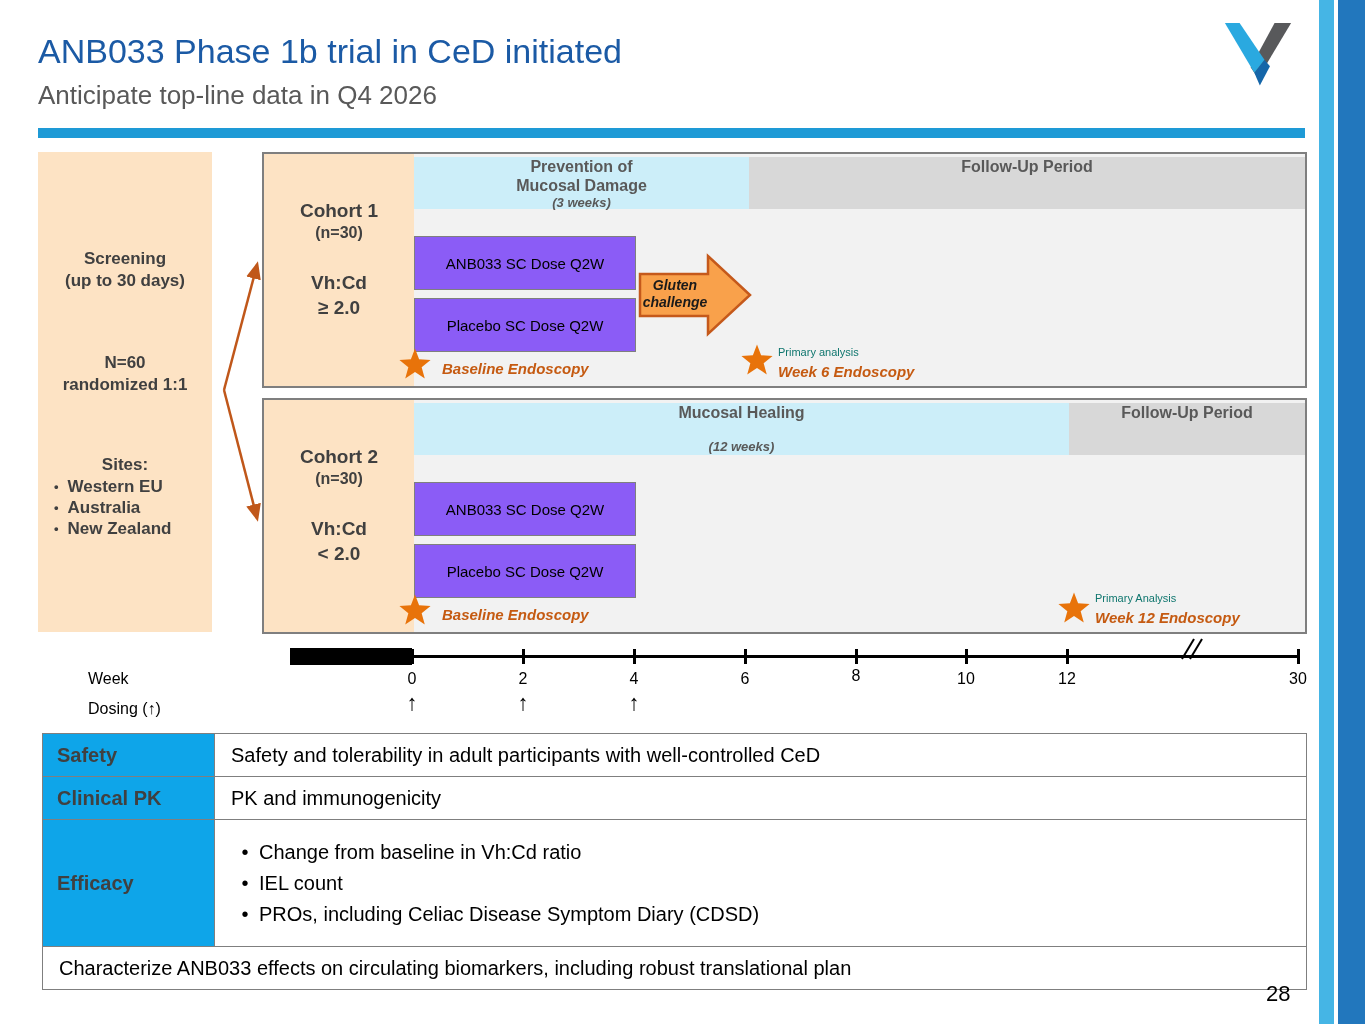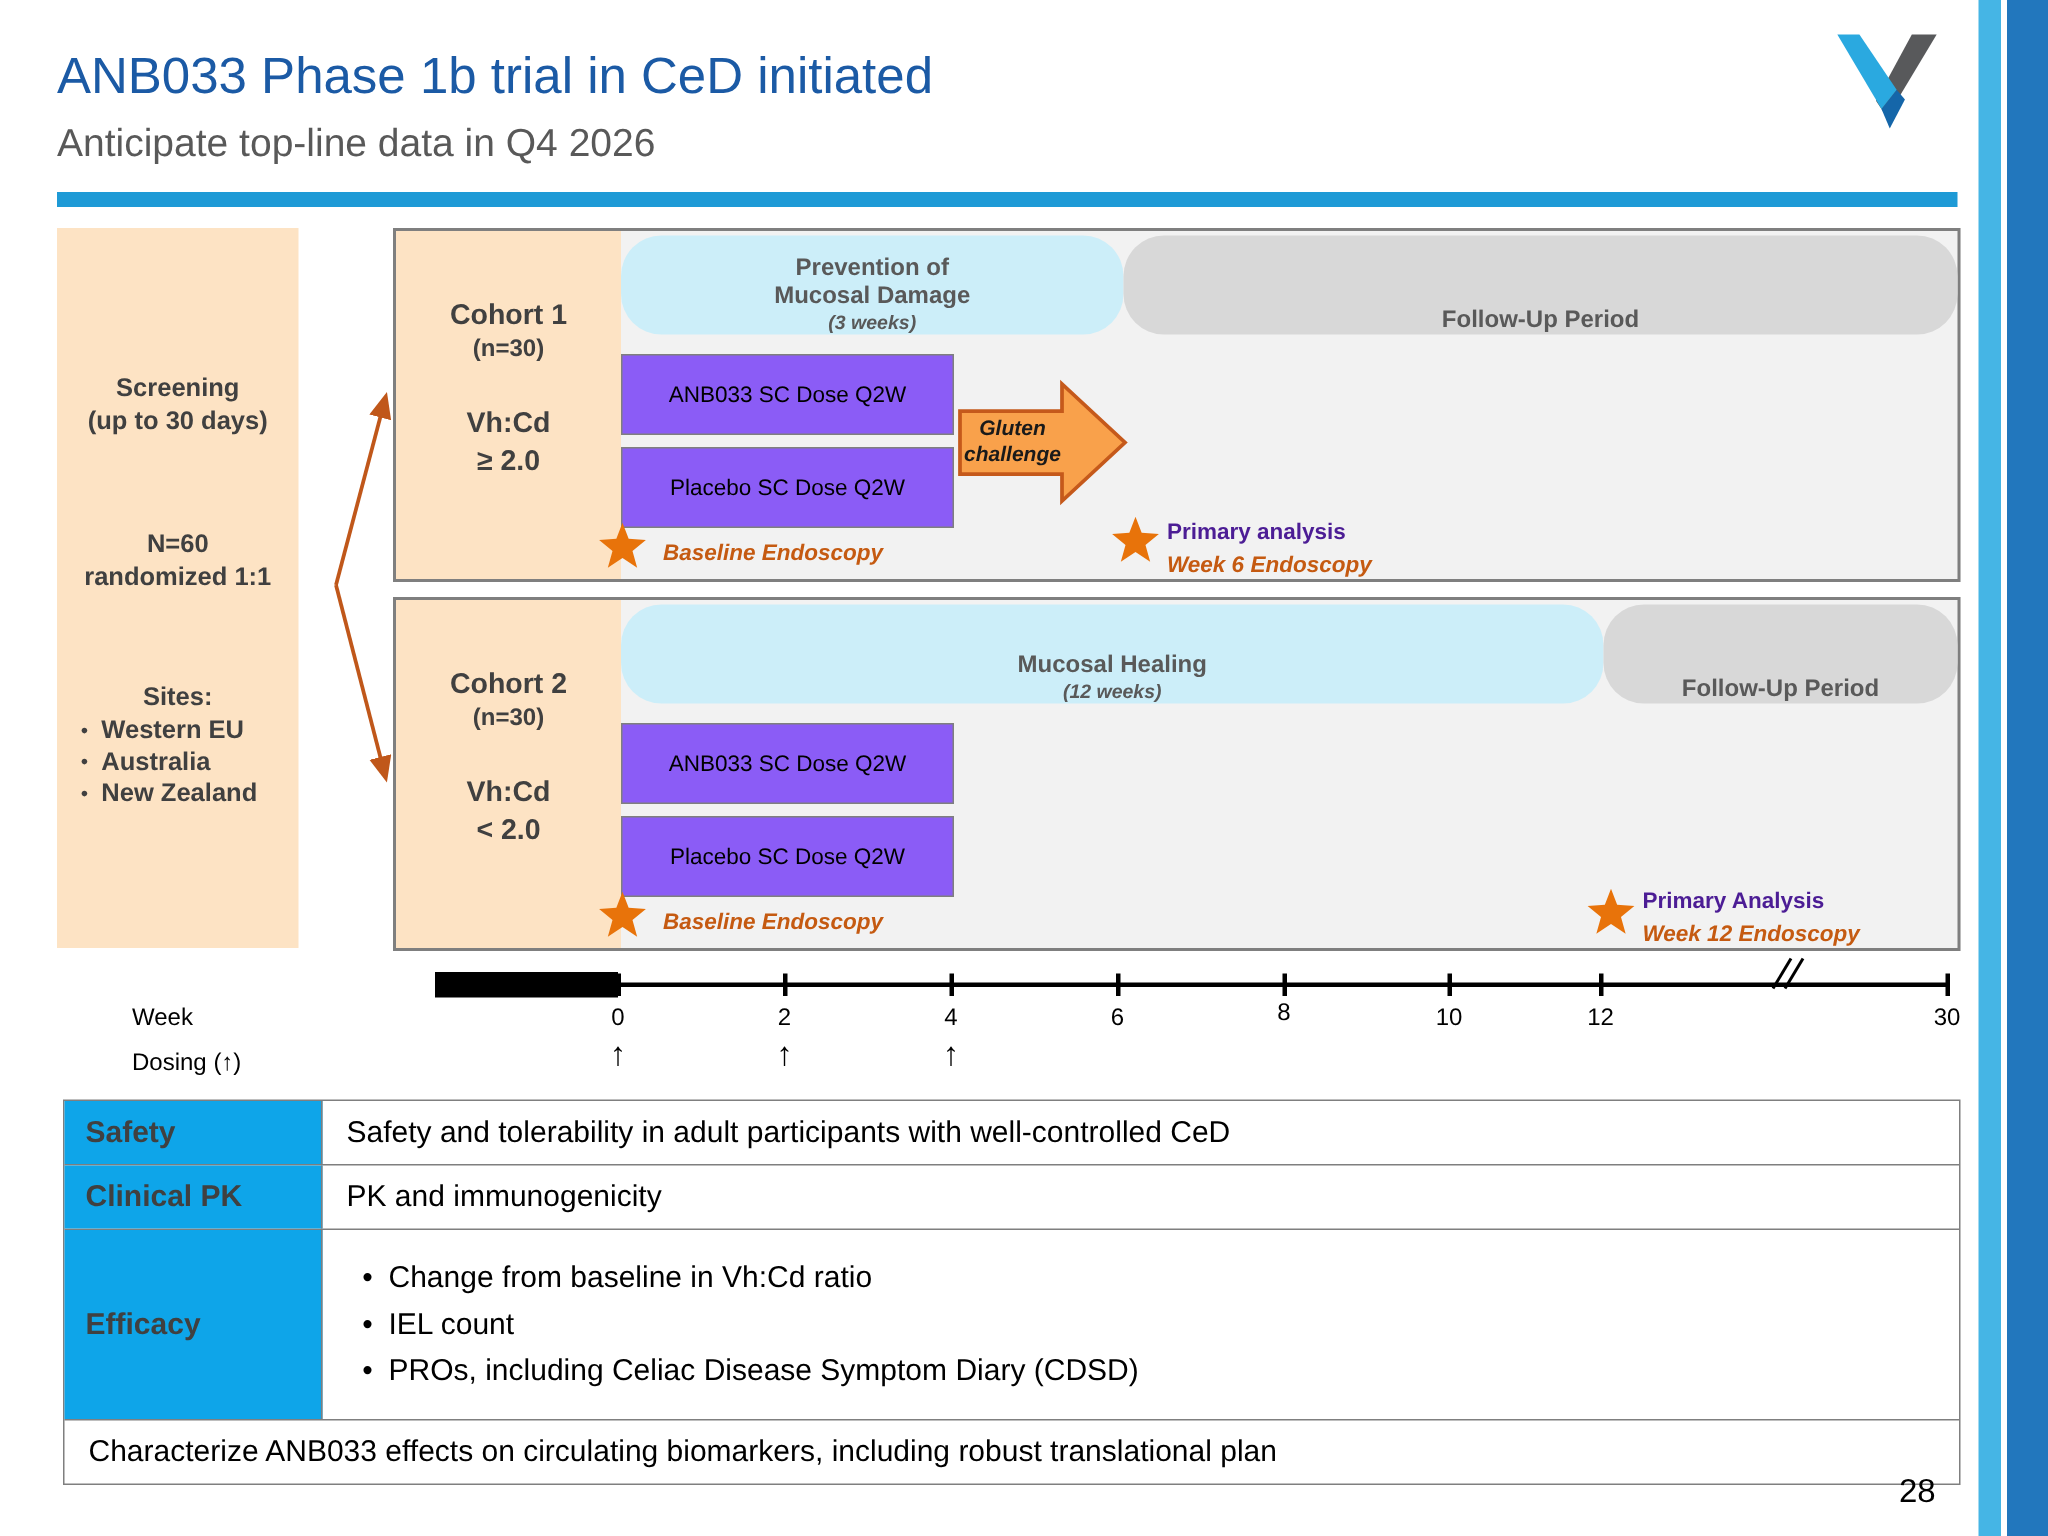--- a/index.html
+++ b/index.html
@@ -7,57 +7,57 @@
   .slide { position:relative; width:1365px; height:1024px; background:#fff;
            font-family:"Liberation Sans", sans-serif; overflow:hidden; color:#000; }
 
   .title    { position:absolute; left:38px; top:32px; font-size:34px; font-weight:normal; color:#1b5aa5; }
   .subtitle { position:absolute; left:38px; top:80px; font-size:26px; color:#595959; }
   .divider  { position:absolute; left:38px; top:128px; width:1267px; height:10px; background:#1e9ad6; }
   .logo     { position:absolute; left:1212px; top:18px; width:92px; height:80px; }
   .stripe-light { position:absolute; left:1319px; top:0; width:15px; height:1024px; background:#45b5e5; }
   .stripe-dark  { position:absolute; left:1338px; top:0; width:27px; height:1024px; background:#2277bd; }
 
-  .screening { position:absolute; left:38px; top:152px; width:161px; height:480px;
+  .screening { position:absolute; left:38px; top:152px; width:174px; height:480px;
                background:#fde3c4; color:#404040; font-weight:bold; font-size:17px; text-align:center; }
   .scr-title { position:absolute; top:96px;  width:100%; line-height:22px; }
   .scr-n     { position:absolute; top:200px; width:100%; line-height:22px; }
   .scr-sites { position:absolute; top:302px; width:100%; }
   .sites-label { line-height:22px; }
   .site-item { text-align:left; padding-left:16px; line-height:21px; }
   .site-item::before { content:"•"; margin-right:9px; font-size:13px; vertical-align:1px; }
 
   .connectors { position:absolute; left:220px; top:252px; width:46px; height:280px; }
 
   .panel { position:absolute; left:262px; width:1045px; height:236px;
            background:#f2f2f2; border:2px solid #7f7f7f; }
   .cohort-box { position:absolute; left:0; top:0; width:150px; height:100%;
                 background:#fde3c4; color:#404040; text-align:center; }
   .cohort-name { margin-top:46px; font-size:19px; font-weight:bold; }
   .cohort-n    { font-size:16px; font-weight:bold; margin-top:2px; }
   .cohort-crit { margin-top:28px; font-size:19px; font-weight:bold; line-height:25px; }
-  .phase-bar { position:absolute; top:3px; height:66px; display:flex; flex-direction:column;
-               align-items:center; justify-content:flex-end; color:#595959;border-radius:27px; }
+  .phase-bar { position:absolute; top:3px; height:52px; display:flex; flex-direction:column;
+               align-items:center; justify-content:space-between; color:#595959; }
   .phase-bar.cyan { background:#cceef9; }
   .phase-bar.grey { background:#d8d8d8; }
   .pb-line { font-size:16px; font-weight:bold; line-height:19px; }
   .pb-dur  { font-size:13px; font-style:italic; font-weight:bold; line-height:16px; }
   .dose-box { position:absolute; left:150px; width:222px; height:54px; background:#8b5cf6;
               border:1.5px solid #7f7f7f; display:flex; align-items:center; justify-content:center;
               font-size:15px; color:#000; }
 
   .gluten { position:absolute; left:374px; top:98px; width:116px; height:86px; }
   .gluten-svg { position:absolute; left:0; top:0; width:116px; height:86px; }
   .gluten-text { position:absolute; left:0; top:25px; width:74px; text-align:center;
                  font-size:14px; font-weight:bold; font-style:italic; color:#1a1a1a; line-height:17px; }
 
   .star { position:absolute; width:34px; height:32px; }
   .baseline-label { position:absolute; font-size:15px; font-weight:bold; font-style:italic; color:#c55a11; white-space:nowrap; }
   .primary-block  { position:absolute; white-space:nowrap; }
-  .primary-title  { font-size:15px; font-weight:bold; color:#4c1d95; }
+  .primary-title  { font-size:11px; font-weight:normal; color:#0f766e; }
   .primary-detail { font-size:15px; font-weight:bold; font-style:italic; color:#c55a11; margin-top:5px; }
 
   .tl-blackbar { position:absolute; left:290px; top:648px; width:122px; height:17px; background:#000; }
   .tl-axis { position:absolute; left:411px; top:655px; width:889px; height:3px; background:#000; }
   .tl-tick { position:absolute; top:649px; width:3px; height:15px; background:#000; }
   .tl-num  { position:absolute; top:670px; transform:translateX(-50%); font-size:16px; color:#000; }
   .tl-break { position:absolute; left:1178px; top:637px; width:28px; height:24px; }
   .dose-arrow { position:absolute; top:690px; transform:translateX(-50%); font-size:22px; font-weight:bold; }
   .tl-week-label   { position:absolute; left:88px; top:670px; font-size:16px; }
   .tl-dosing-label { position:absolute; left:88px; top:700px; font-size:16px; }

